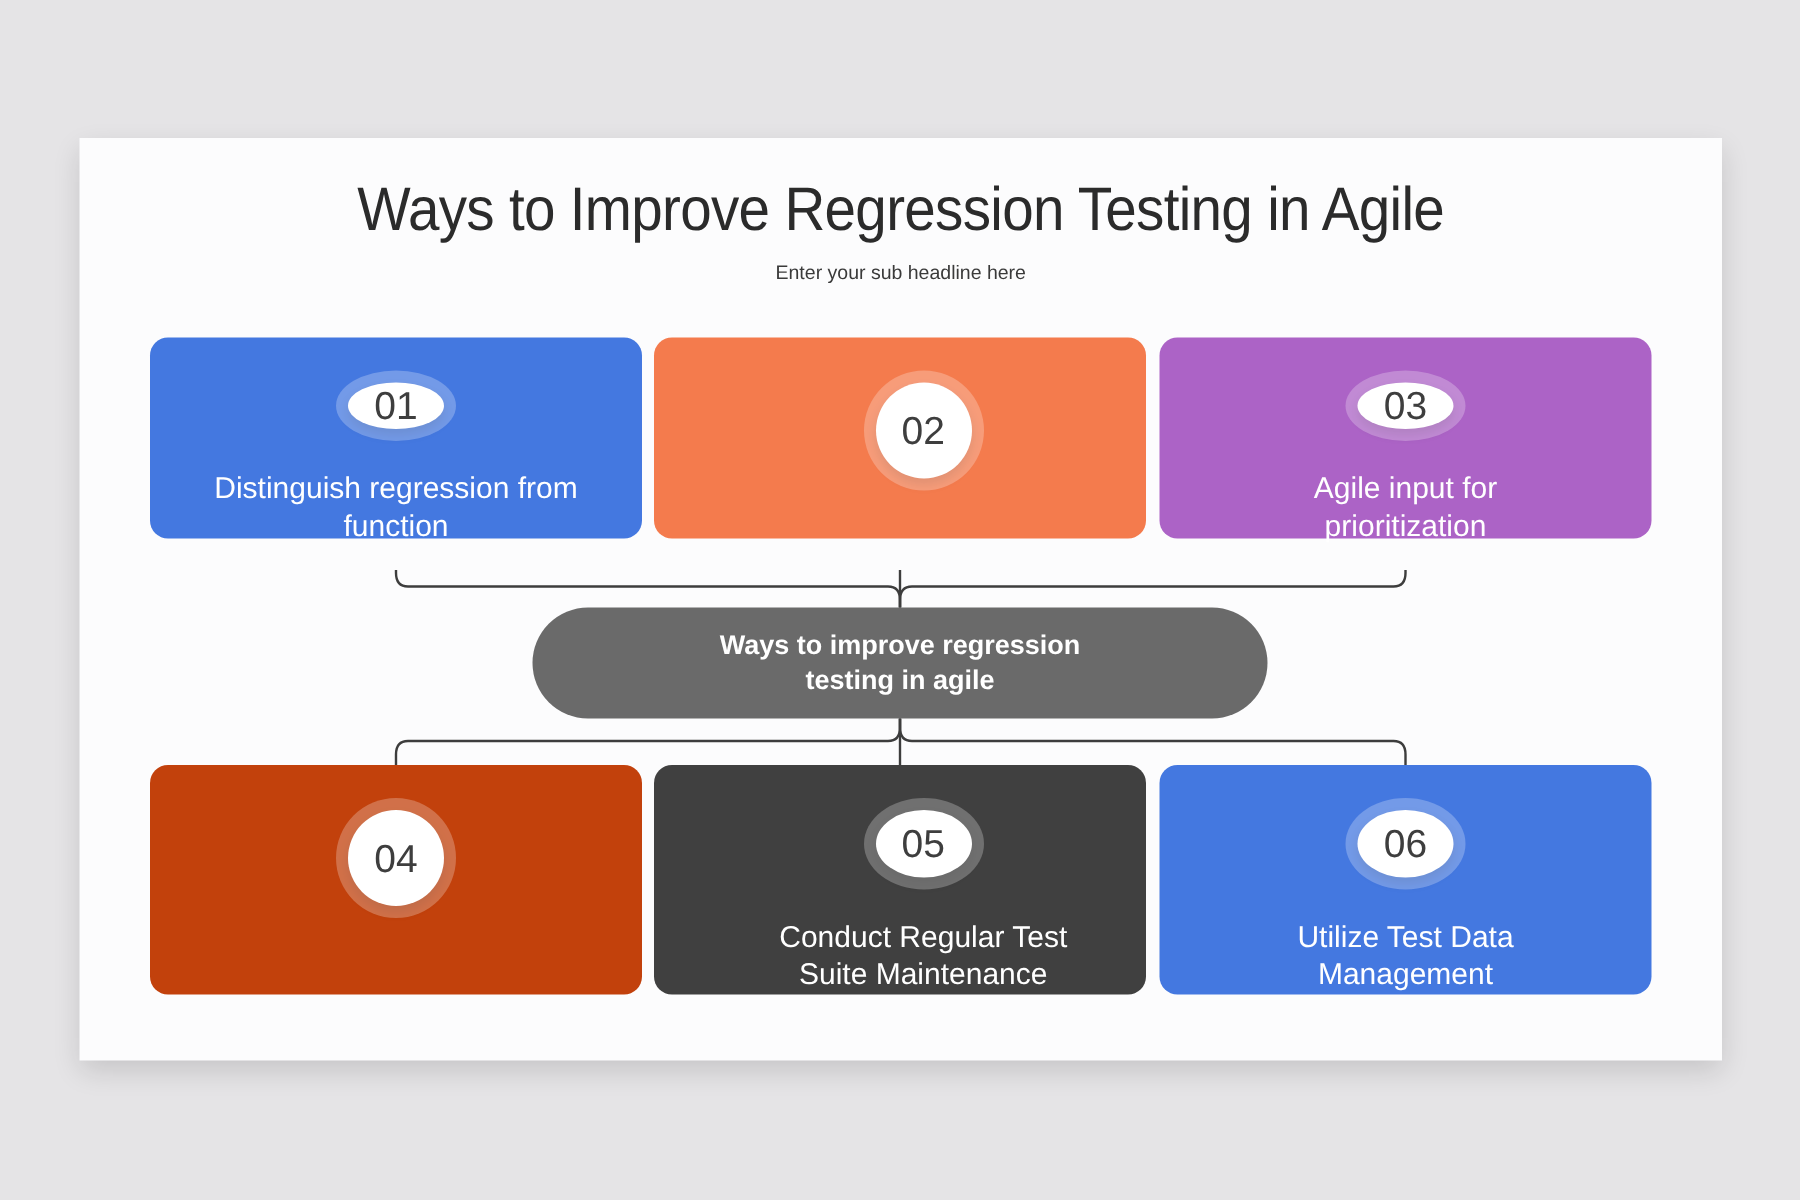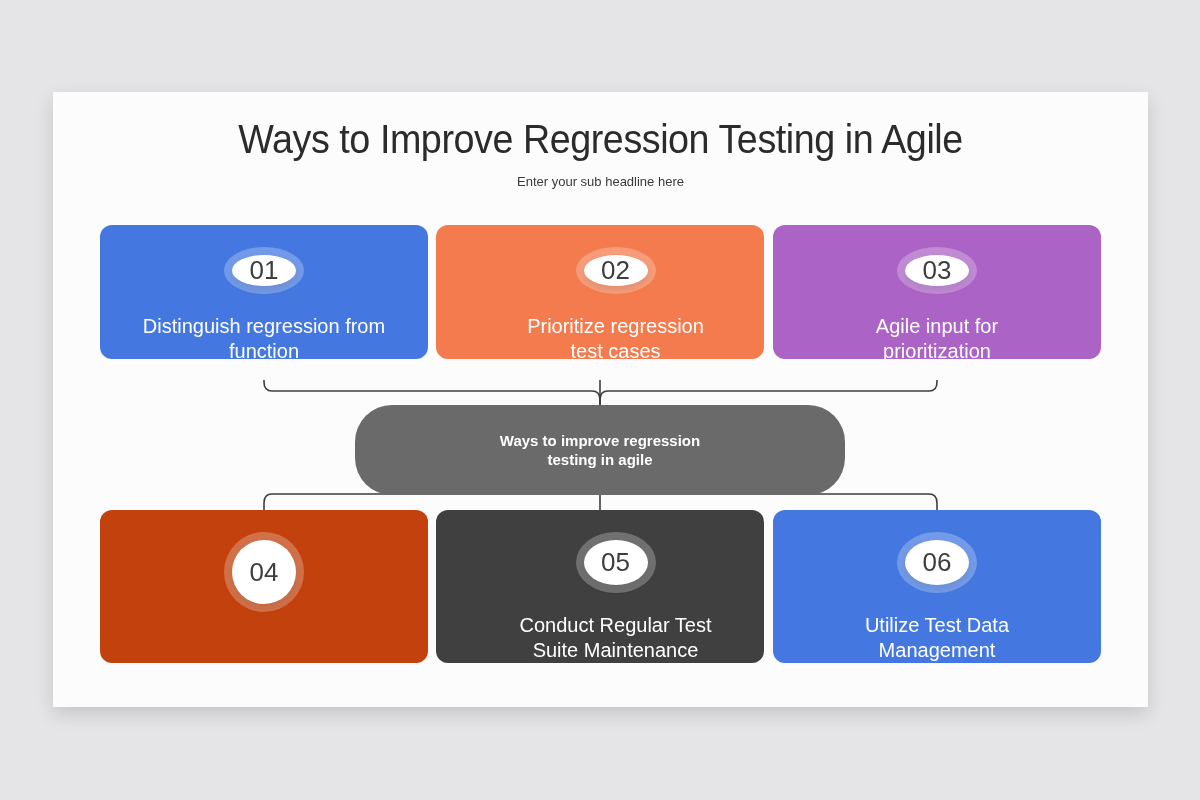--- a/index.html
+++ b/index.html
@@ -74,27 +74,27 @@
   .card-label {
     margin-top: 28px;
     font-size: 20px;
     line-height: 1.25;
     text-align: center;
     white-space: pre-line;
   }
   .center-pill {
     position: absolute;
     left: 302px; top: 313px;
-    width: 490px; height: 90px;
+    width: 490px; height: 74px;
     border-radius: 37px;
     display: flex;
     align-items: center;
     justify-content: center;
     color: #ffffff;
-    font-size: 15px;
+    font-size: 18px;
     font-weight: 700;
     line-height: 1.3;
     text-align: center;
     white-space: pre-line;
   }
 </style>
 </head>
 <body>
 
 <div class="slide">
@@ -116,22 +116,20 @@
       <span>01</span>
     </div>
     <div class="card-label">Distinguish regression from
 function</div>
   </div>
 
   <div class="card row1 col2" style="background: rgb(244, 123, 77);">
     <div class="num-circle">
       <span>02</span>
     </div>
-    <div class="card-label">Prioritize regression
-test cases</div>
   </div>
 
   <div class="card row1 col3" style="background: rgb(172, 99, 198);">
     <div class="num-circle">
       <span>03</span>
     </div>
     <div class="card-label">Agile input for
 prioritization</div>
   </div>
 

